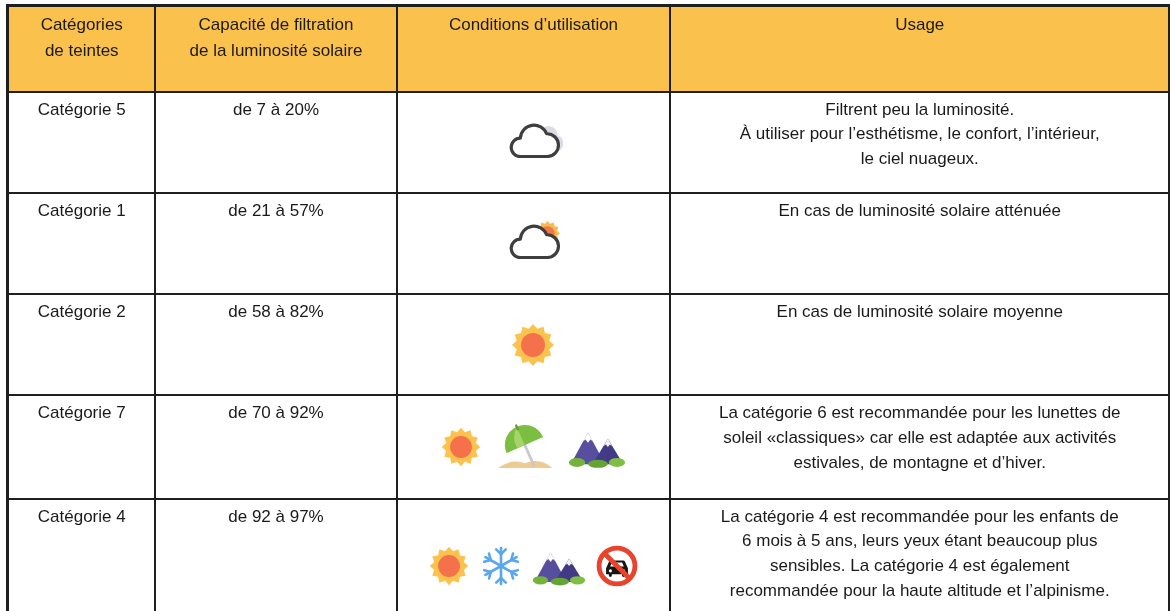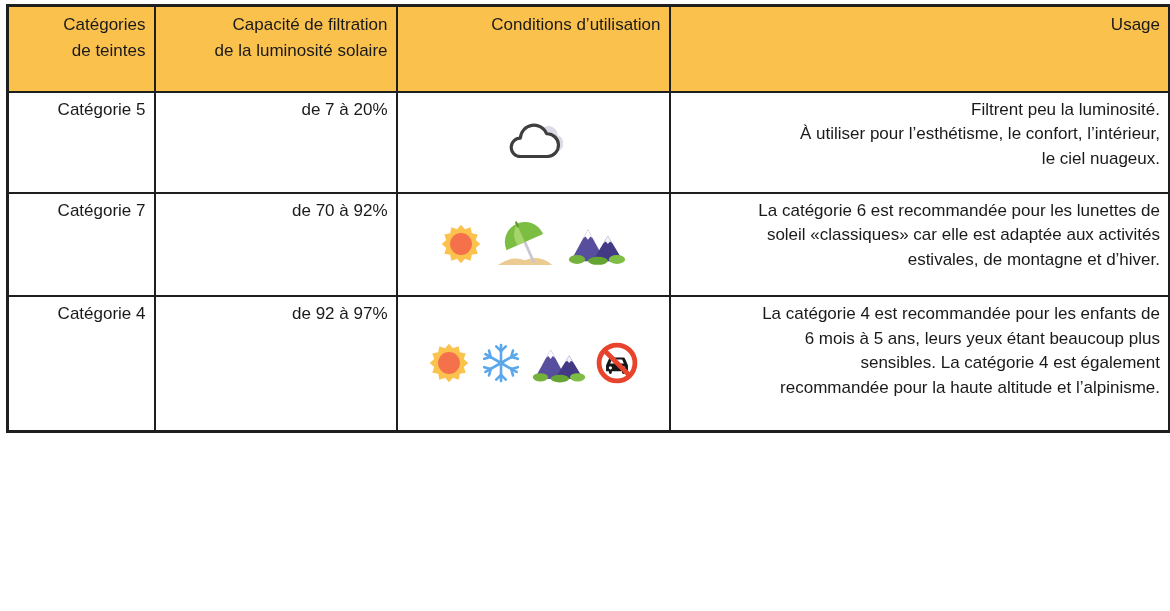--- a/index.html
+++ b/index.html
@@ -19,21 +19,21 @@
     width: 1162px;
     border: 3px solid #1f1f1f;
   }
   .tint-table th, .tint-table td {
     border: 2px solid #1f1f1f;
     vertical-align: top;
     padding: 5px 8px 4px 9px;
     font-size: 17px;
     line-height: 1.45;
     font-weight: normal;
-    text-align: right;
+    text-align: center;
     white-space: pre-line;
   }
   .tint-table thead th {
     background: #FBC14D;
     height: 86px;
     line-height: 1.5;
   }
   .tint-table td.icons-cell {
     vertical-align: middle;
     padding: 2px 4px;
@@ -86,21 +86,54 @@
                 <path fill="#FFFFFF" stroke="#3E3E3E" stroke-width="3.2" stroke-linejoin="round" d="M20 38 a9.5 9.5 0 0 1 0-19 a14 14 0 0 1 27-4.5 a9.5 9.5 0 0 1 1 23.5 z"></path>
               </svg>
             </span>
           </div>
         </td>
         <td>Filtrent peu la luminosité.
 À utiliser pour l’esthétisme, le confort, l’intérieur,
 le ciel nuageux.</td>
       </tr>
 
-
+      <tr style="height:78px">
+        <td>Catégorie 1</td>
+        <td>de 21 à 57%</td>
+        <td class="icons-cell">
+          <div class="icons-wrap">
+            <span class="ic">
+              <svg width="64" height="46" viewBox="0 0 66 46" aria-hidden="true">
+                <g transform="translate(48 13) scale(0.58) translate(-24 -24)">
+                  <path fill="#F9B94B" d="M46 24 40.9 28.5 43.1 35 36.4 36.4 35 43.1 28.5 40.9 24 46 19.5 40.9 13 43.1 11.6 36.4 4.9 35 7.1 28.5 2 24 7.1 19.5 4.9 13 11.6 11.6 13 4.9 19.5 7.1 24 2 28.5 7.1 35 4.9 36.4 11.6 43.1 13 40.9 19.5 Z"></path>
+                  <circle cx="24" cy="24" r="12.5" fill="#F0784E"></circle>
+                </g>
+                <path fill="#FFFFFF" stroke="#3E3E3E" stroke-width="3.2" stroke-linejoin="round" d="M20 38 a9.5 9.5 0 0 1 0-19 a14 14 0 0 1 27-4.5 a9.5 9.5 0 0 1 1 23.5 z"></path>
+              </svg>
+            </span>
+          </div>
+        </td>
+        <td>En cas de luminosité solaire atténuée</td>
+      </tr>
+
+      <tr style="height:79px">
+        <td>Catégorie 2</td>
+        <td>de 58 à 82%</td>
+        <td class="icons-cell">
+          <div class="icons-wrap">
+            <span class="ic">
+              <svg width="46" height="46" viewBox="0 0 48 48" aria-hidden="true">
+                <path fill="#FBC24E" d="M46 24 40.9 28.5 43.1 35 36.4 36.4 35 43.1 28.5 40.9 24 46 19.5 40.9 13 43.1 11.6 36.4 4.9 35 7.1 28.5 2 24 7.1 19.5 4.9 13 11.6 11.6 13 4.9 19.5 7.1 24 2 28.5 7.1 35 4.9 36.4 11.6 43.1 13 40.9 19.5 Z"></path>
+                <circle cx="24" cy="24" r="12.5" fill="#F5714B"></circle>
+              </svg>
+            </span>
+          </div>
+        </td>
+        <td>En cas de luminosité solaire moyenne</td>
+      </tr>
 
       <tr style="height:88px">
         <td>Catégorie 7</td>
         <td>de 70 à 92%</td>
         <td class="icons-cell">
           <div class="icons-wrap">
             <span class="ic">
               <svg width="42" height="42" viewBox="0 0 48 48" aria-hidden="true">
                 <path fill="#FBC24E" d="M46 24 40.9 28.5 43.1 35 36.4 36.4 35 43.1 28.5 40.9 24 46 19.5 40.9 13 43.1 11.6 36.4 4.9 35 7.1 28.5 2 24 7.1 19.5 4.9 13 11.6 11.6 13 4.9 19.5 7.1 24 2 28.5 7.1 35 4.9 36.4 11.6 43.1 13 40.9 19.5 Z"></path>
                 <circle cx="24" cy="24" r="12.5" fill="#F5714B"></circle>

